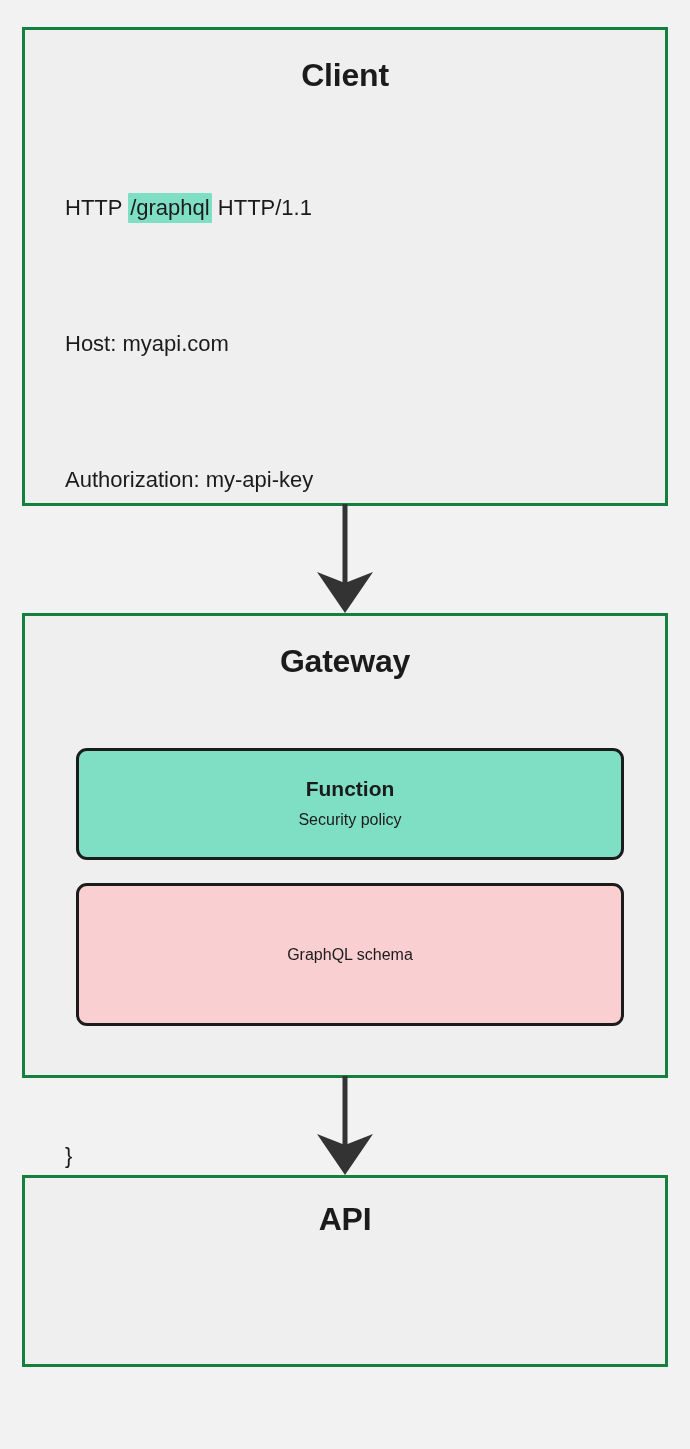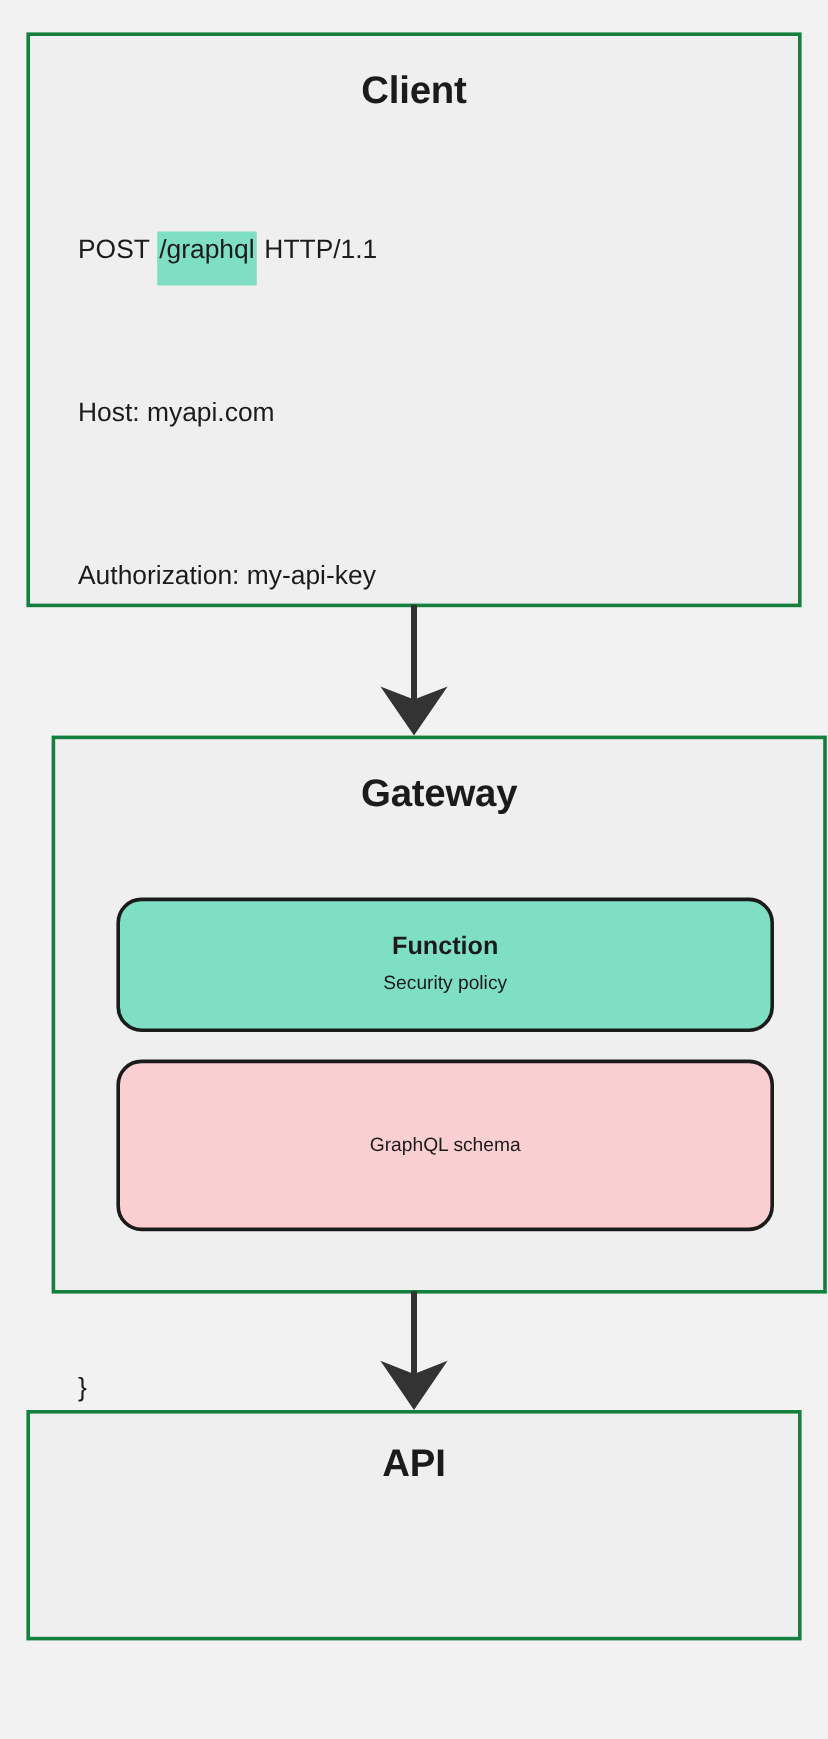--- a/index.html
+++ b/index.html
@@ -23,21 +23,21 @@
   
   .stage {
     position: absolute;
     left: 22px;
     width: 646px;
     background: #efefef;
     border: 3px solid #15803d;
   }
 
   #stage-client  { top: 27px;   height: 479px; }
-  #stage-gateway { top: 613px;  height: 465px; margin-left: 21px; }
+  #stage-gateway { top: 613px;  height: 465px; }
   #stage-api     { top: 1175px; height: 192px; }
 
   .stage-title {
     text-align: center;
     font-size: 32px;
     font-weight: bold;
     color: #1b1b1b;
     letter-spacing: -0.2px;
   }
   #stage-client  .stage-title { margin-top: 27px; }
@@ -49,32 +49,32 @@
     margin-top: 29px;
     padding-left: 40px;
     font-size: 22px;
     line-height: 34px;
     color: #1b1b1b;
     white-space: pre;
   }
   .req-line { height: 34px; }
   .req-gap  { height: 30px; }
 
-  .hl        { padding: 2px 2px 18px 2px; border-radius: 1px; }
+  .hl        { padding: 2px 2px 3px 2px; border-radius: 1px; }
   .hl-green  { background: #7fdfc5; }
   .hl-pink   { background: #f9cfd2; }
   .hl-blue   { background: #8ec5f5; }
 
   
   .card {
     position: absolute;
     left: 51px;
     width: 548px;
     border: 3px solid #1b1b1b;
-    border-radius: 21px;
+    border-radius: 11px;
     text-align: center;
     color: #1b1b1b;
     display: flex;
     flex-direction: column;
     justify-content: center;
   }
   .card-title {
     font-size: 21px;
     font-weight: bold;
     line-height: 30px;
@@ -113,21 +113,21 @@
 </style>
 </head>
 <body>
 
 <div class="canvas">
 
   <div class="stage" id="stage-client">
     <div class="stage-title">Client</div>
 
     <div class="req-block">
-      <div class="req-line"><span>POST</span><span> </span><span class="hl hl-green">/graphql</span><span> </span><span>HTTP/1.1</span></div>
+      <div class="req-line"><span>HTTP</span><span> </span><span class="hl hl-green">/graphql</span><span> </span><span>HTTP/1.1</span></div>
 
       <div class="req-line"><span>Host: myapi.com</span></div>
 
       <div class="req-line"><span>Authorization: my-api-key</span></div>
 
       <div class="req-gap"></div>
 
       <div class="req-line"><span>{</span></div>
 
       <div class="req-line"><span>  "query": "query </span><span>{</span><span class="hl hl-pink">profile(</span><span class="hl hl-blue">id: 1</span><span>) { </span><span class="hl hl-pink"> name </span><span>} }",</span></div>

